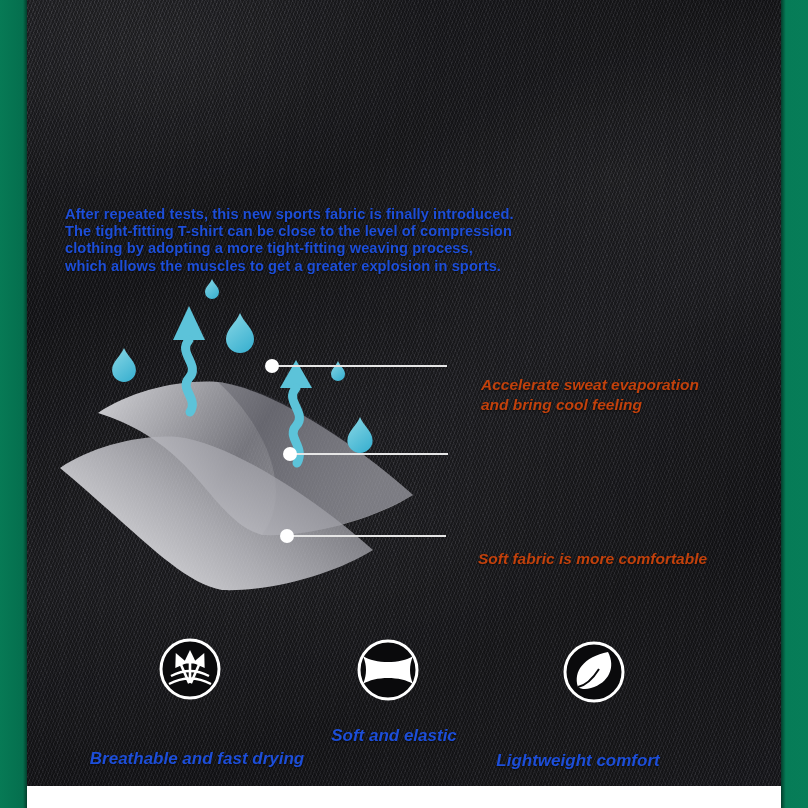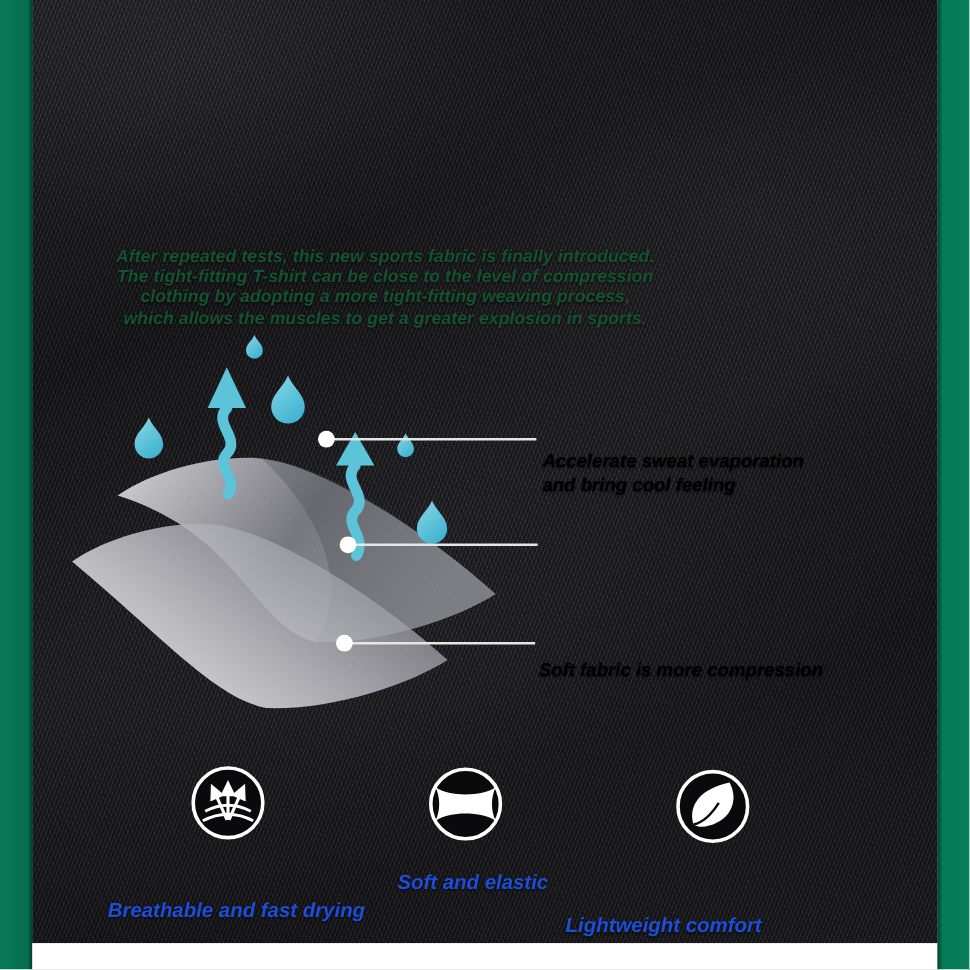--- a/index.html
+++ b/index.html
@@ -16,46 +16,46 @@
     background-image:
       repeating-linear-gradient(112deg, rgba(255,255,255,0.028) 0 1px, rgba(0,0,0,0.30) 1px 3px),
       repeating-linear-gradient(68deg, rgba(255,255,255,0.02) 0 1px, rgba(0,0,0,0.16) 1px 4px),
       radial-gradient(ellipse 420px 260px at 18% 6%, rgba(255,255,255,0.06), transparent 65%),
       radial-gradient(ellipse 520px 320px at 78% 22%, rgba(255,255,255,0.05), transparent 65%),
       radial-gradient(ellipse 700px 420px at 45% 68%, rgba(255,255,255,0.045), transparent 70%),
       linear-gradient(155deg, #2b2b30 0%, #1e1e22 28%, #26262b 52%, #1c1c20 76%, #242429 100%);
   }
   .intro{
     position:absolute;left:65px;top:206px;width:512px;
-    color:#14532d;font-size:14.6px;line-height:17.2px;
-    font-weight:700;font-style:italic;letter-spacing:0.1px;
+    color:#1d4ed8;font-size:14.6px;line-height:17.2px;
+    font-weight:700;letter-spacing:0.1px;
     white-space:pre-line;margin:0;
     text-shadow:0 1px 2px rgba(0,0,0,0.6);
-    text-align:center;
   }
   .illu{position:absolute;left:60px;top:275px;}
   .callout{
-    position:absolute;color:#000000;font-size:15.5px;line-height:20px;
+    position:absolute;color:#c2410c;font-size:15.5px;line-height:20px;
     font-weight:700;font-style:italic;white-space:pre-line;
     text-shadow:0 1px 2px rgba(0,0,0,0.6);
+    margin-left:29px;
   }
   .callout.c1{left:452px;top:375px;}
   .callout.c2{left:452px;top:466px;}
   .callout.c3{left:449px;top:549px;}
   .feature-icon{position:absolute;}
   .feature-icon.i1{left:158px;top:637px;}
   .feature-icon.i2{left:356px;top:638px;}
   .feature-icon.i3{left:562px;top:640px;}
   .feature-label{
     position:absolute;color:#1d4ed8;font-size:17px;font-weight:700;font-style:italic;
     text-align:center;text-shadow:0 1px 2px rgba(0,0,0,0.6);
   }
   .feature-label.l1{left:60px;top:749px;width:274px;}
   .feature-label.l2{left:285px;top:726px;width:218px;}
-  .feature-label.l3{left:443px;top:751px;width:220px;margin-top:11px;}
+  .feature-label.l3{left:468px;top:751px;width:220px;}
   .bottom-strip{position:absolute;left:27px;top:786px;width:754px;height:22px;background:#ffffff;}
 </style>
 </head>
 <body>
 
 <div class="canvas">
 
   <div class="fabric"></div>
   <div class="green-strip left"></div>
   <div class="green-strip right"></div>
@@ -122,21 +122,21 @@
     </g>
     <g fill="#ffffff">
       <circle cx="212" cy="91" r="7"></circle>
       <circle cx="230" cy="179" r="7"></circle>
       <circle cx="227" cy="261" r="7"></circle>
     </g>
   </svg>
 
   <div class="callout c1">Accelerate sweat evaporation
 and bring cool feeling</div>
-  <div class="callout c3">Soft fabric is more compression</div>
+  <div class="callout c3">Soft fabric is more comfortable</div>
 
   <svg class="feature-icon i1" width="64" height="64" viewBox="0 0 64 64">
     <circle cx="32" cy="32" r="29" fill="#0a0a0c" stroke="#ffffff" stroke-width="3"></circle>
     <path d="M13,39 Q32,29 51,39" fill="none" stroke="#ffffff" stroke-width="2.4"></path>
     <path d="M11,47 Q32,36 53,47" fill="none" stroke="#ffffff" stroke-width="2.4"></path>
     <g stroke="#ffffff" fill="#ffffff">
       <g>
           <path d="M32,46 L32,25" stroke-width="2.6" fill="none"></path>
           <path d="M32,13 L25.5,26.5 L38.5,26.5 Z" stroke="none"></path>
         </g>

